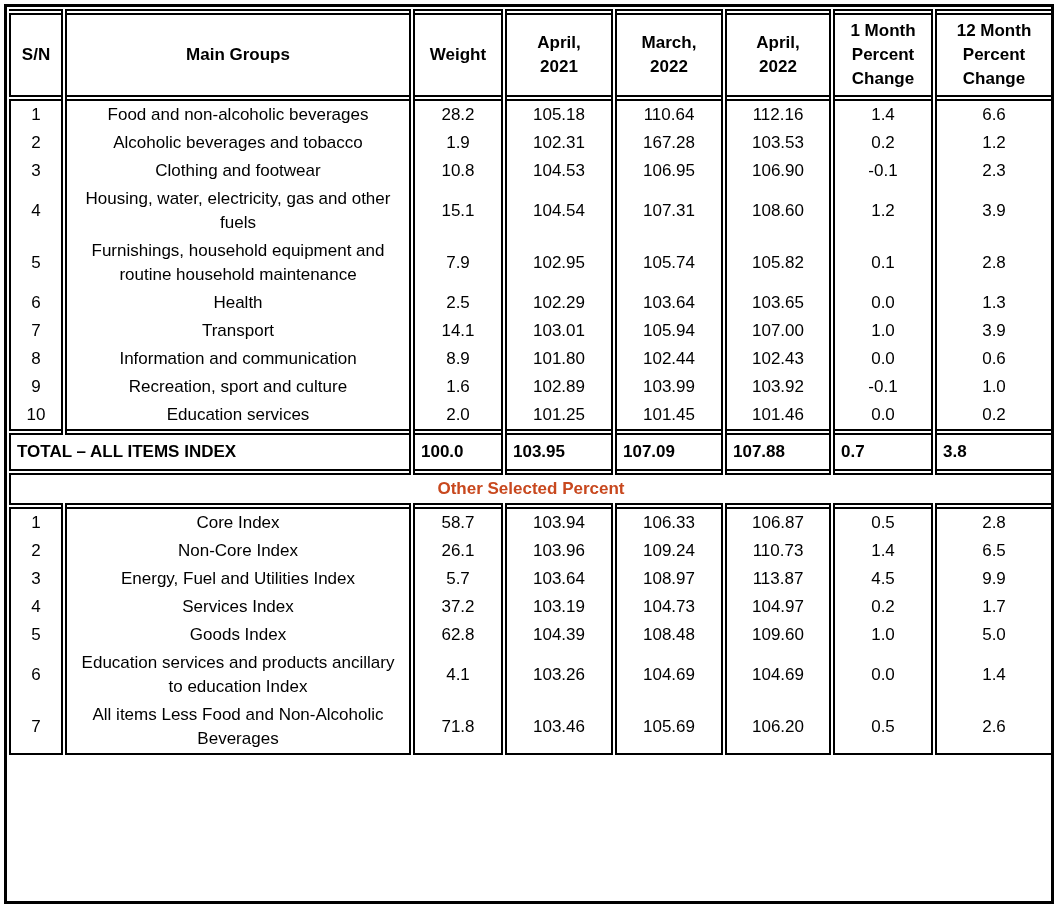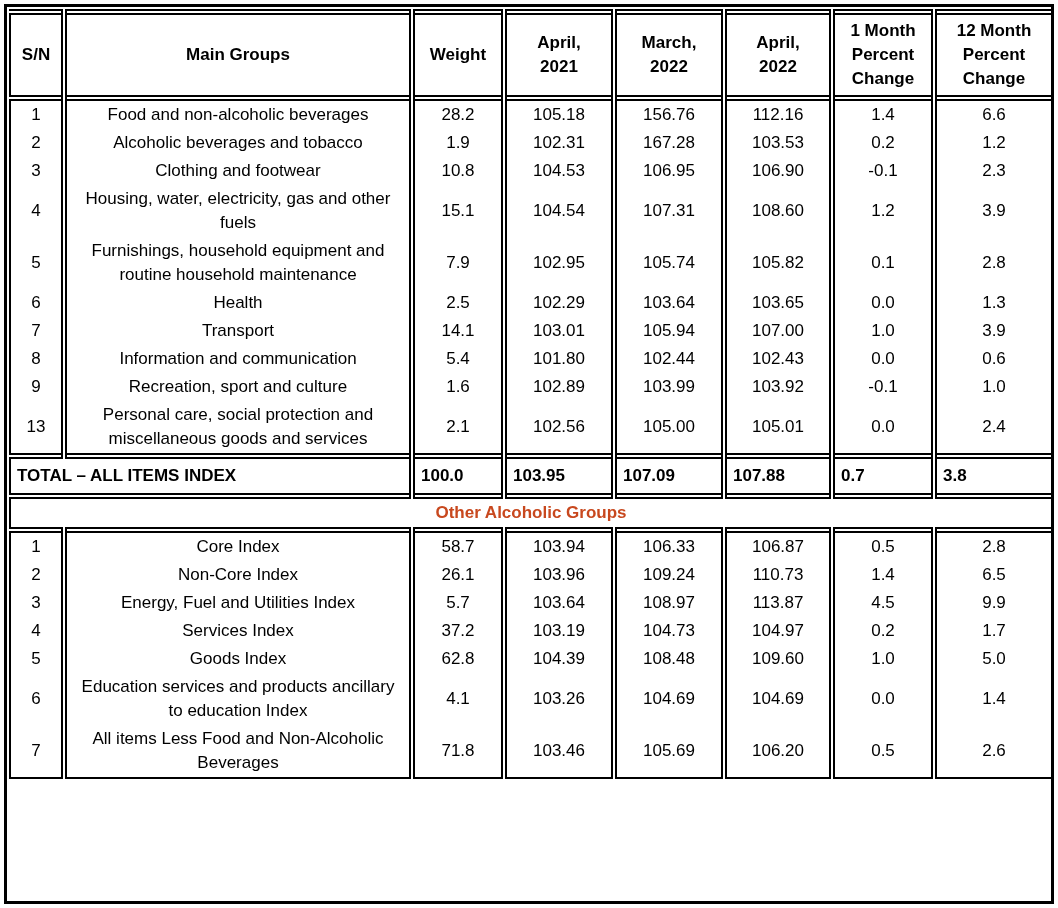--- a/index.html
+++ b/index.html
@@ -101,21 +101,21 @@
 Change</th>
         </tr>
       </tbody>
 
       <tbody id="main-groups-body">
           <tr>
             <td class="sn">1</td>
             <td class="name">Food and non-alcoholic beverages</td>
             <td class="num">28.2</td>
             <td class="num">105.18</td>
-            <td class="num">156.76</td>
+            <td class="num">110.64</td>
             <td class="num">112.16</td>
             <td class="num">1.4</td>
             <td class="num">6.6</td>
           </tr>
           <tr>
             <td class="sn">2</td>
             <td class="name">Alcoholic beverages and tobacco</td>
             <td class="num">1.9</td>
             <td class="num">102.31</td>
             <td class="num">167.28</td>
@@ -169,64 +169,64 @@
             <td class="num">14.1</td>
             <td class="num">103.01</td>
             <td class="num">105.94</td>
             <td class="num">107.00</td>
             <td class="num">1.0</td>
             <td class="num">3.9</td>
           </tr>
           <tr>
             <td class="sn">8</td>
             <td class="name">Information and communication</td>
-            <td class="num">5.4</td>
+            <td class="num">8.9</td>
             <td class="num">101.80</td>
             <td class="num">102.44</td>
             <td class="num">102.43</td>
             <td class="num">0.0</td>
             <td class="num">0.6</td>
           </tr>
           <tr>
             <td class="sn">9</td>
             <td class="name">Recreation, sport and culture</td>
             <td class="num">1.6</td>
             <td class="num">102.89</td>
             <td class="num">103.99</td>
             <td class="num">103.92</td>
             <td class="num">-0.1</td>
             <td class="num">1.0</td>
           </tr>
           <tr>
-            <td class="sn">13</td>
-            <td class="name">Personal care, social protection and miscellaneous goods and services</td>
-            <td class="num">2.1</td>
-            <td class="num">102.56</td>
-            <td class="num">105.00</td>
-            <td class="num">105.01</td>
+            <td class="sn">10</td>
+            <td class="name">Education services</td>
+            <td class="num">2.0</td>
+            <td class="num">101.25</td>
+            <td class="num">101.45</td>
+            <td class="num">101.46</td>
             <td class="num">0.0</td>
-            <td class="num">2.4</td>
+            <td class="num">0.2</td>
           </tr>
         </tbody>
 
       <tbody>
         <tr class="total-row">
           <td colspan="2">TOTAL – ALL ITEMS INDEX</td>
           <td class="num">100.0</td>
           <td class="num">103.95</td>
           <td class="num">107.09</td>
           <td class="num">107.88</td>
           <td class="num">0.7</td>
           <td class="num">3.8</td>
         </tr>
       </tbody>
 
       <tbody>
         <tr>
-          <td colspan="8" class="section-title" style="color: rgb(200, 72, 30);">Other Alcoholic Groups</td>
+          <td colspan="8" class="section-title" style="color: rgb(200, 72, 30);">Other Selected Percent</td>
         </tr>
       </tbody>
 
       <tbody id="other-groups-body">
           <tr>
             <td class="sn">1</td>
             <td class="name">Core Index</td>
             <td class="num">58.7</td>
             <td class="num">103.94</td>
             <td class="num">106.33</td>

